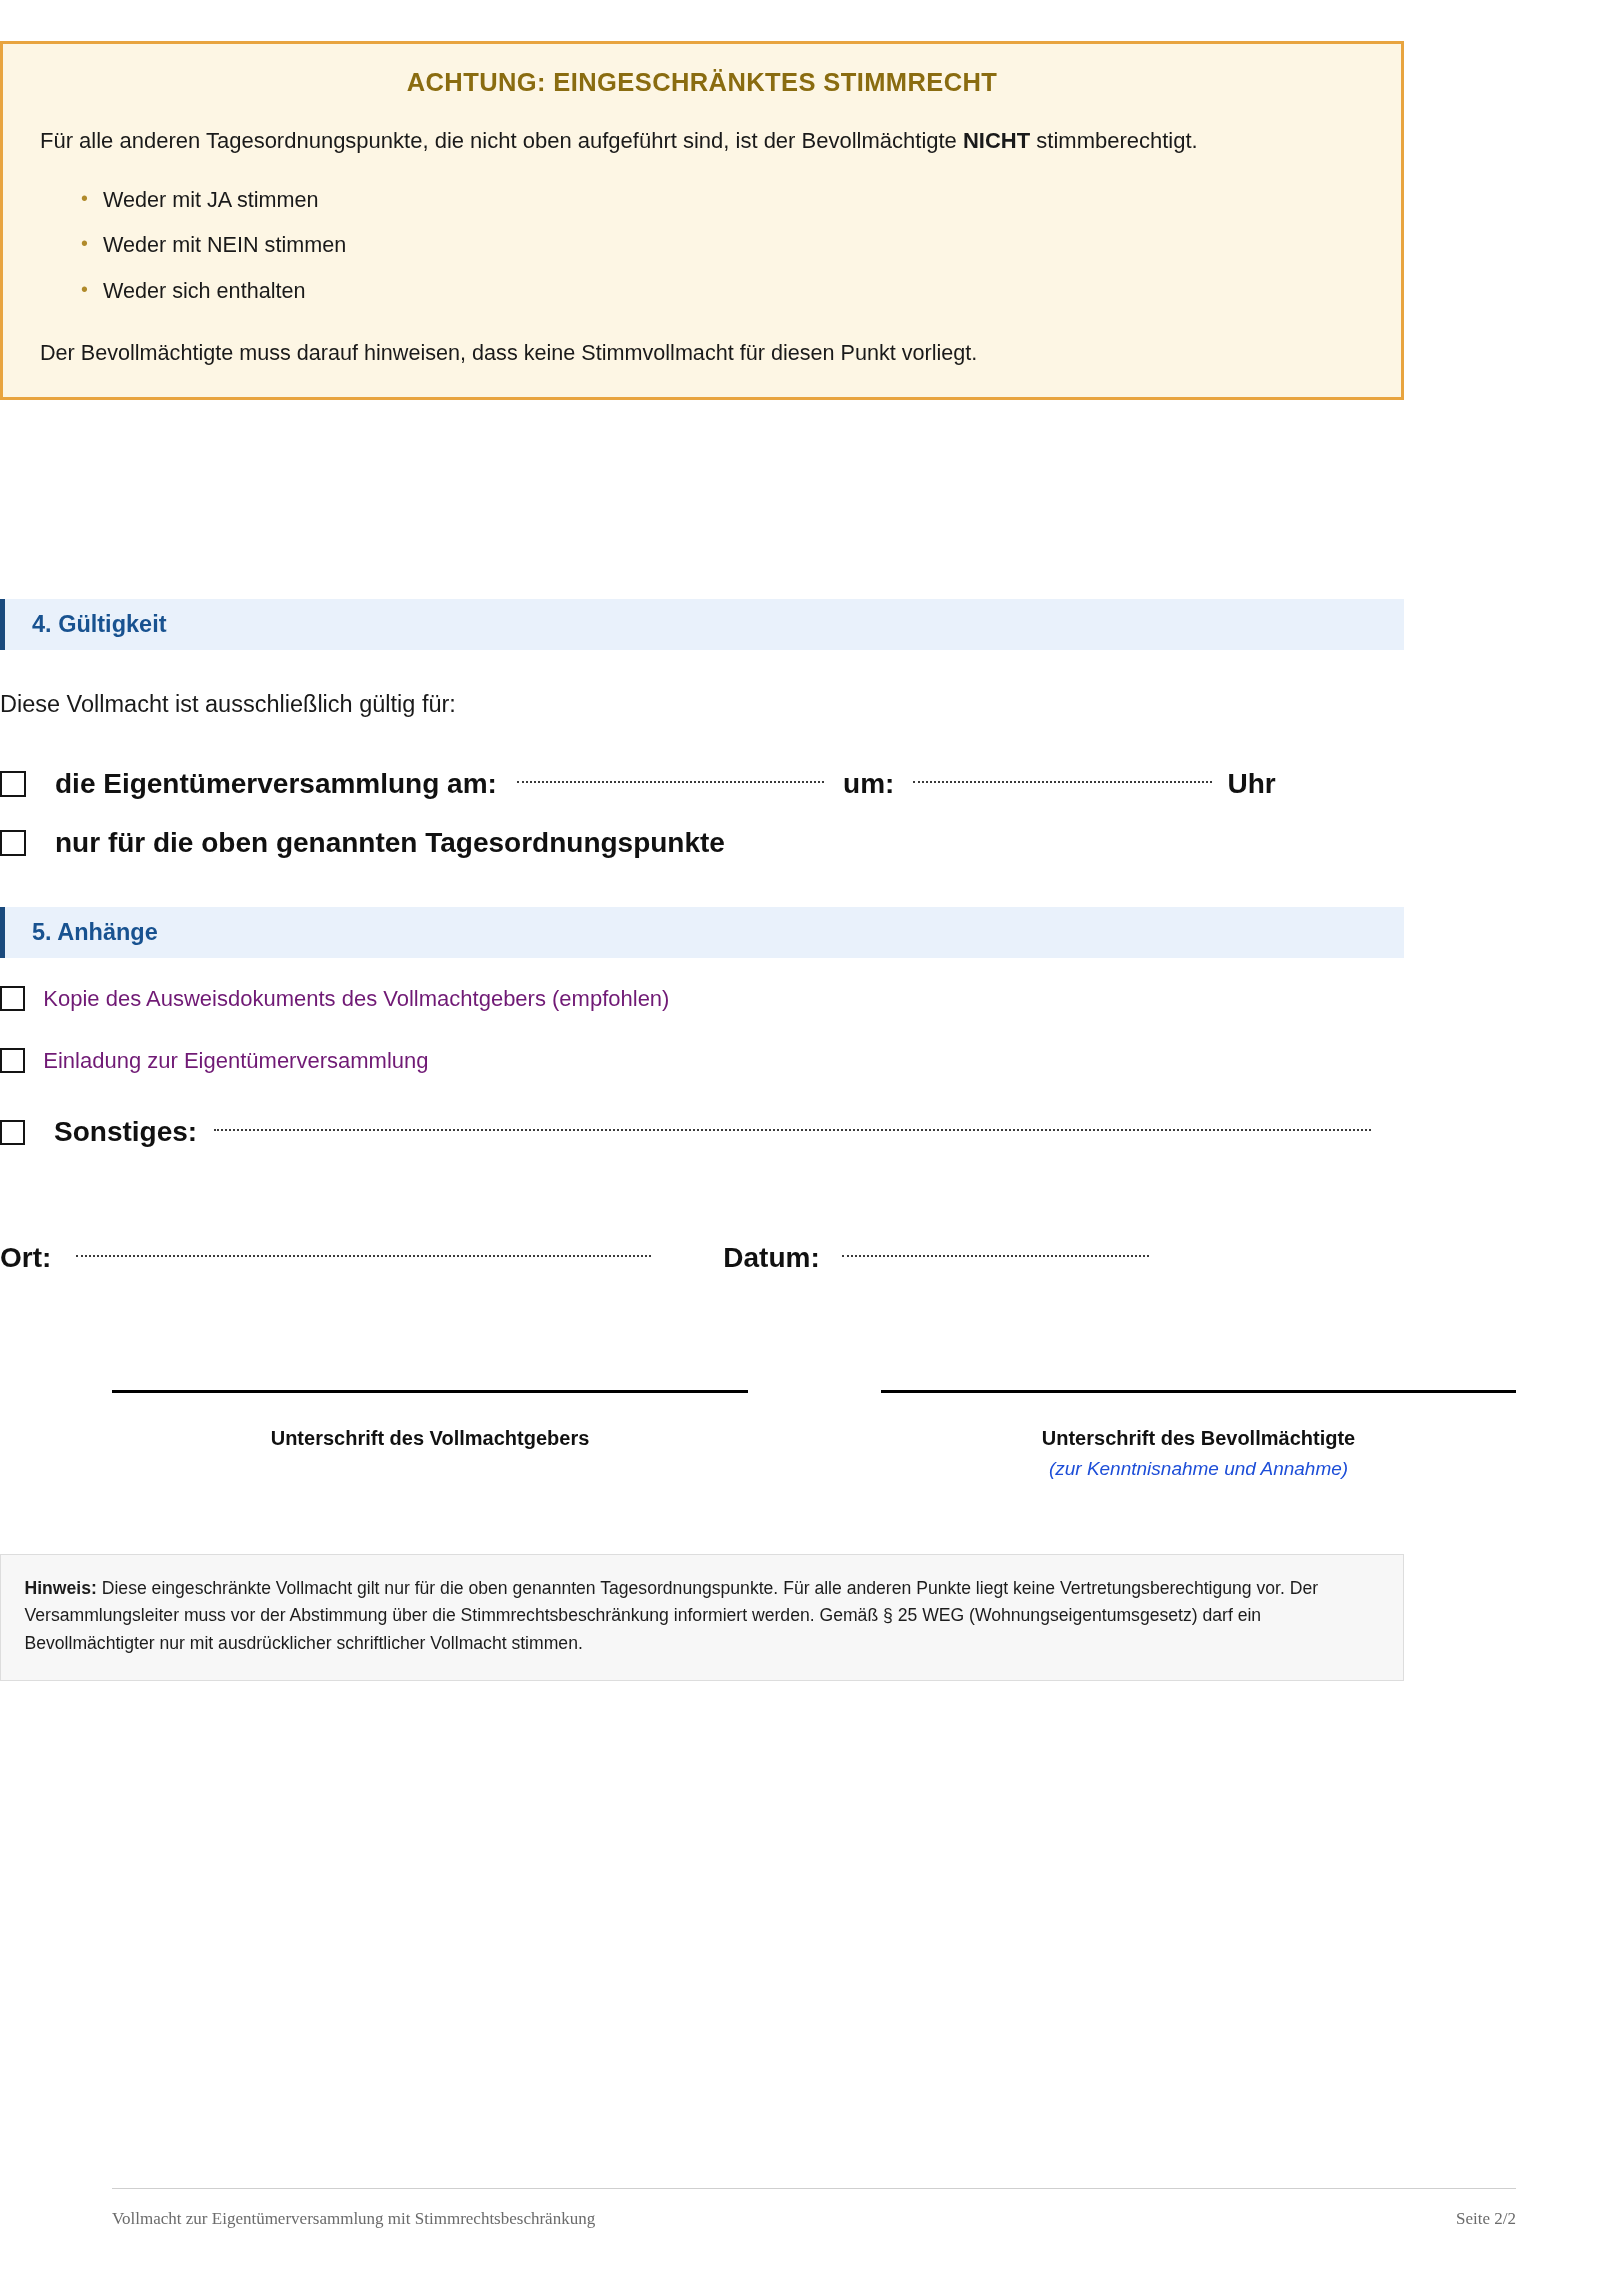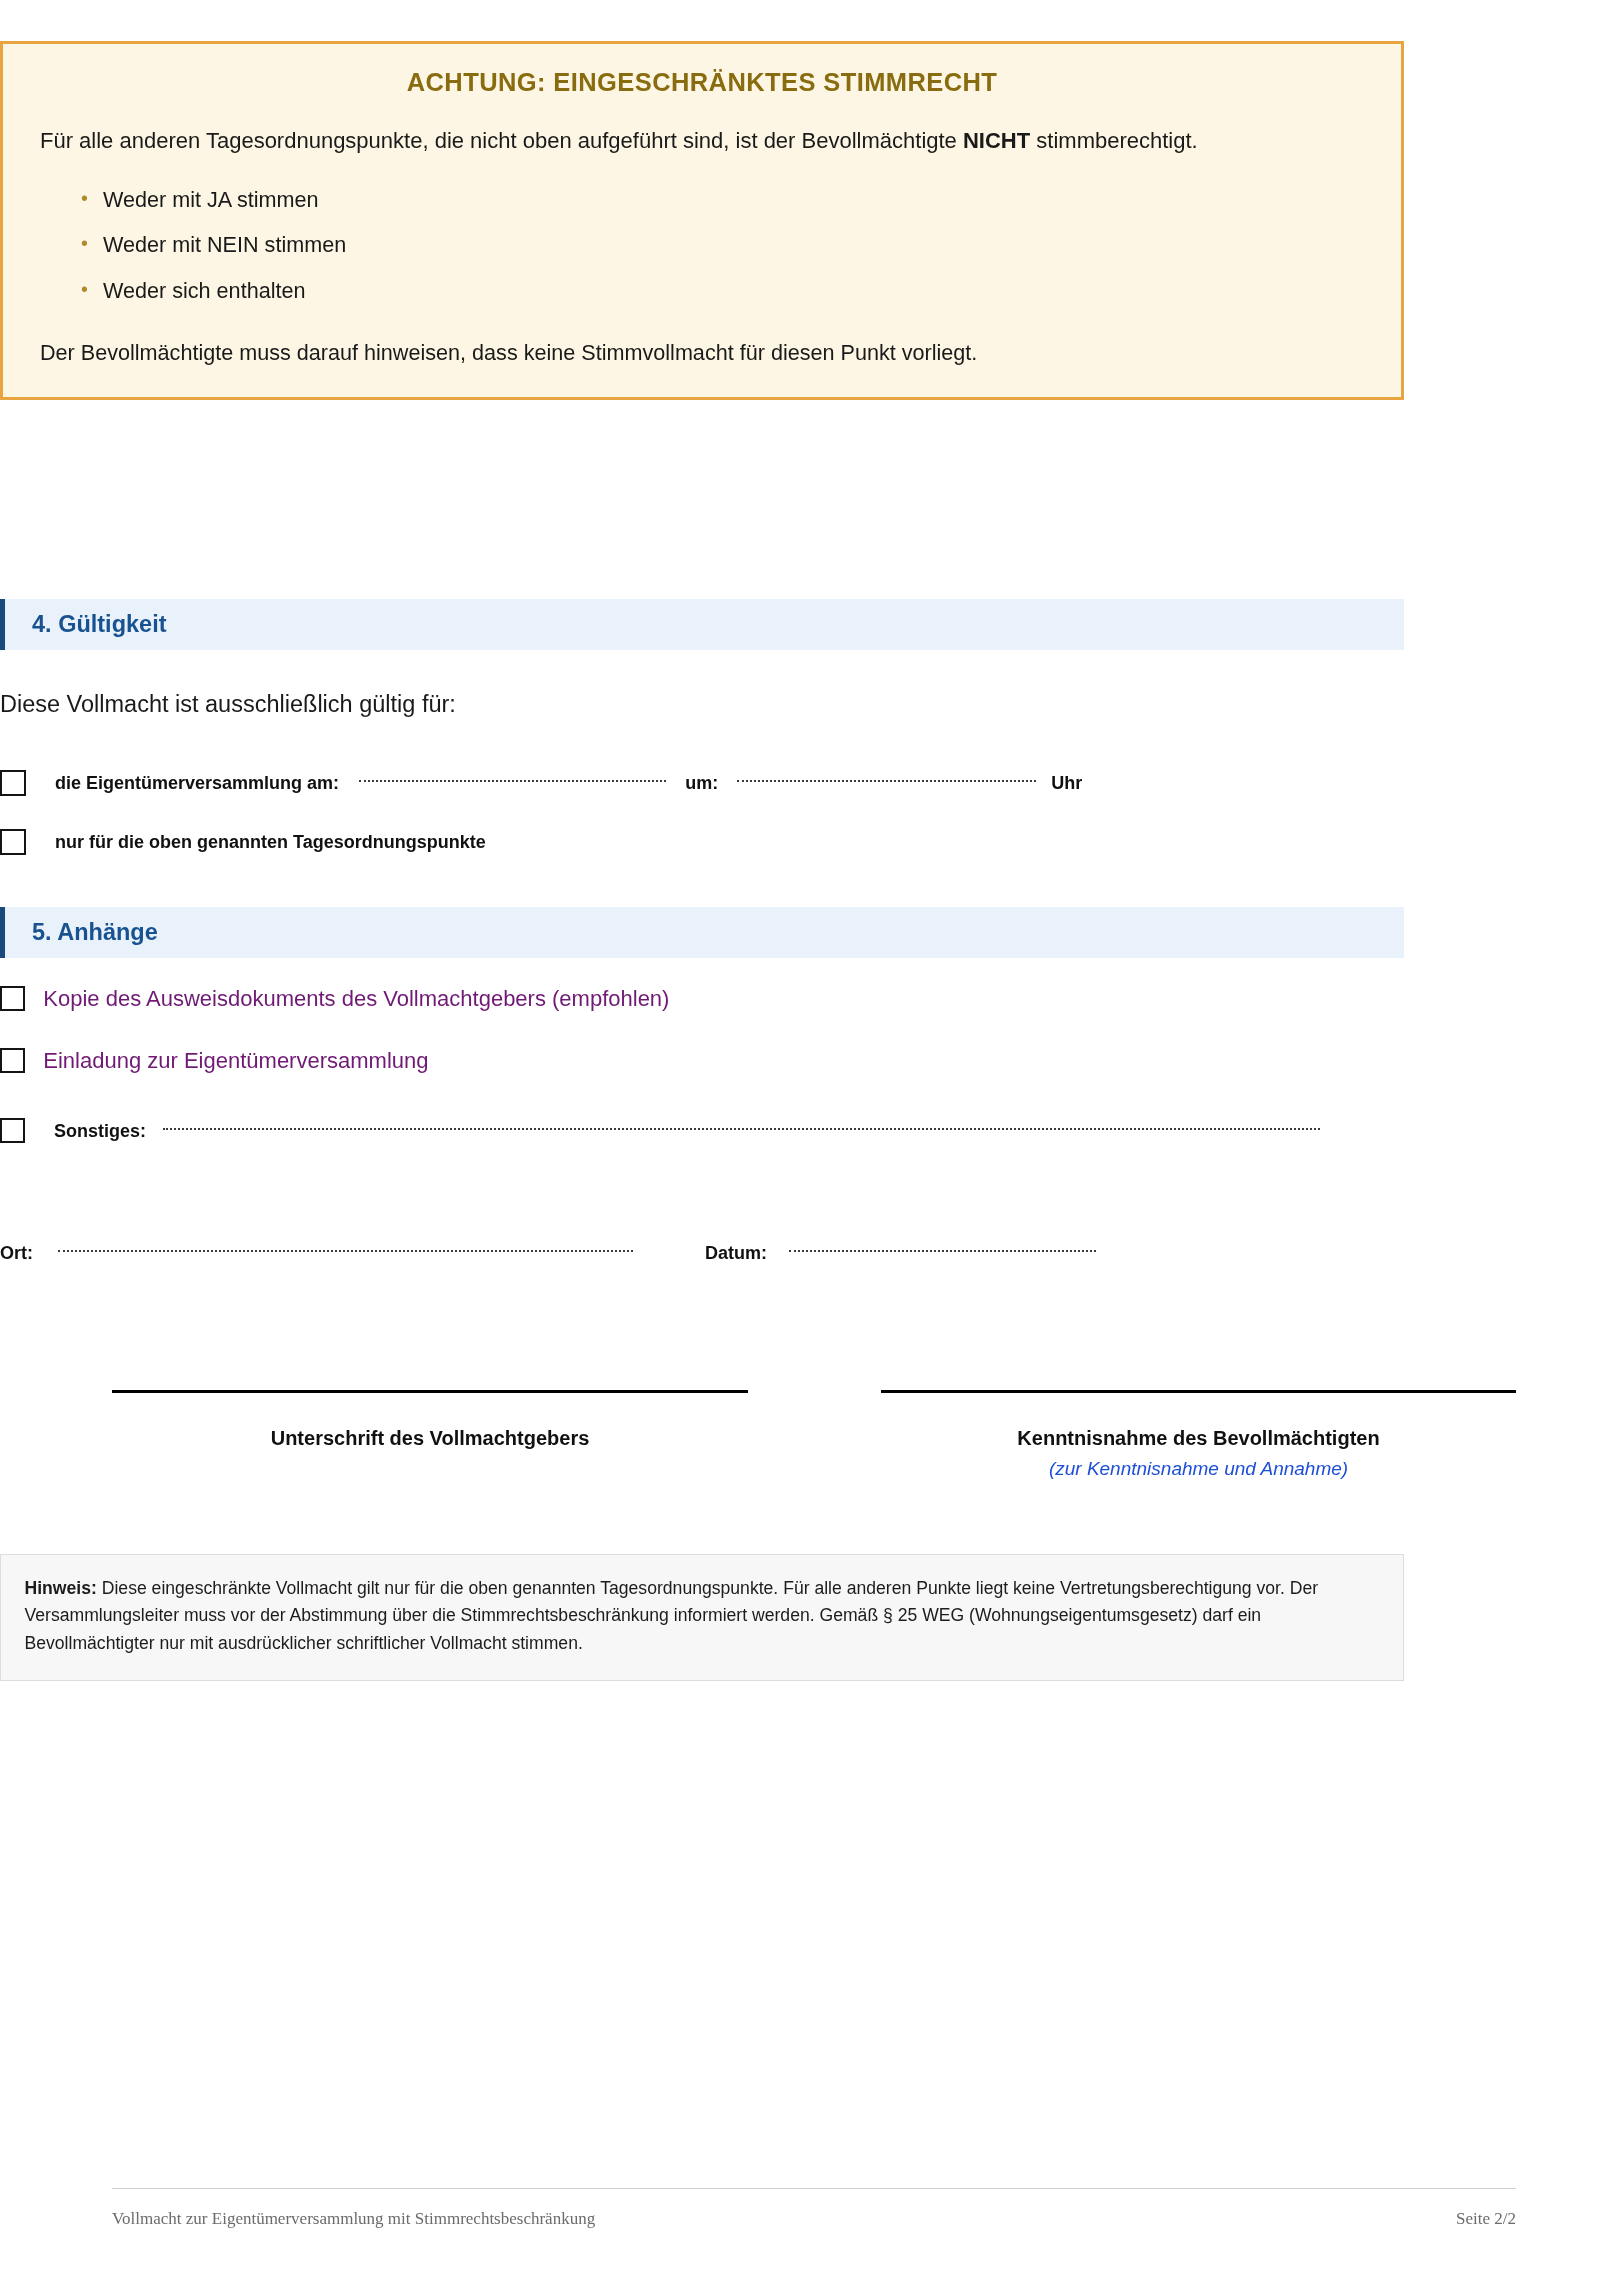--- a/index.html
+++ b/index.html
@@ -137,21 +137,21 @@
   }
 
   .row {
     position: absolute;
     left: 0px;
     display: flex;
     align-items: center;
     white-space: nowrap;
   }
   .row .lbl-bold {
-    font-size: 18px;
+    font-size: 28px;
     font-weight: bold;
     color: #111111;
     line-height: 1;
   }
   .row .lbl-norm {
     font-size: 22px;
     font-weight: normal;
     color: #701a75;
     line-height: 1;
   }
@@ -291,21 +291,21 @@
     <span class="dotline" style="width:575px; margin-left:25px;"></span>
     <span class="lbl-bold" style="margin-left:72px;">Datum:</span>
     <span class="dotline" style="width:307px; margin-left:22px;"></span>
   </div>
 
   <div class="sigline" style="left:112px; top:1390px; width:636px;"></div>
   <div class="sigline" style="left:881px; top:1390px; width:635px;"></div>
 
   <div class="sigcap" style="left:112px; top:1425px; width:636px;">Unterschrift des Vollmachtgebers</div>
 
-  <div class="sigcap" style="left:881px; top:1425px; width:635px;">Kenntnisnahme des Bevollmächtigten</div>
+  <div class="sigcap" style="left:881px; top:1425px; width:635px;">Unterschrift des Bevollmächtigte</div>
   <div class="sigsub" style="left:881px; top:1456px; width:635px;">(zur Kenntnisnahme und Annahme)</div>
 
   <div class="note-box" style="top:1554px;">
     <p><b>Hinweis:</b><span> Diese eingeschränkte Vollmacht gilt nur für die oben genannten Tagesordnungspunkte. Für alle anderen Punkte liegt keine Vertretungsberechtigung vor. Der Versammlungsleiter muss vor der Abstimmung über die Stimmrechtsbeschränkung informiert werden. Gemäß § 25 WEG (Wohnungseigentumsgesetz) darf ein Bevollmächtigter nur mit ausdrücklicher schriftlicher Vollmacht stimmen.</span></p>
   </div>
 
 </div>
 
 <div class="footer-rule"></div>
 <div class="footer footer-left">Vollmacht zur Eigentümerversammlung mit Stimmrechtsbeschränkung</div>

